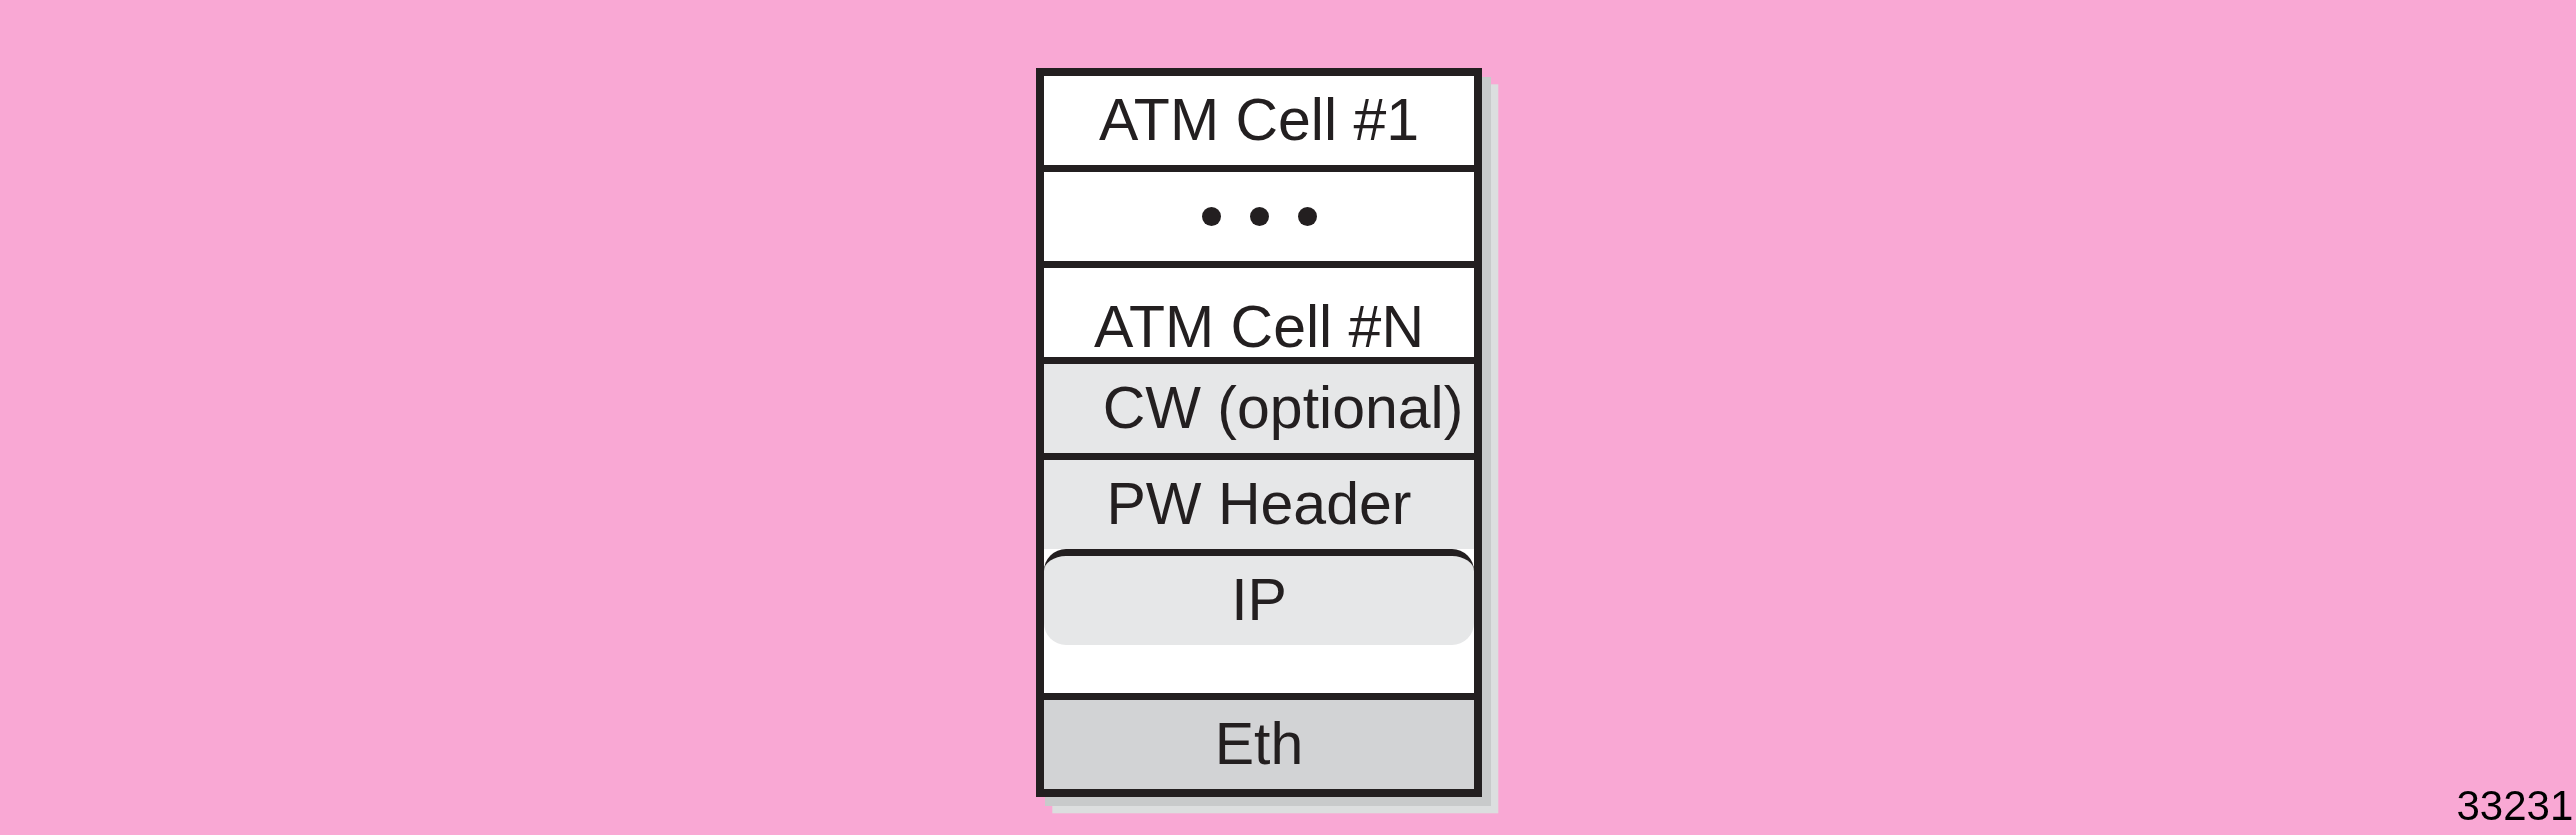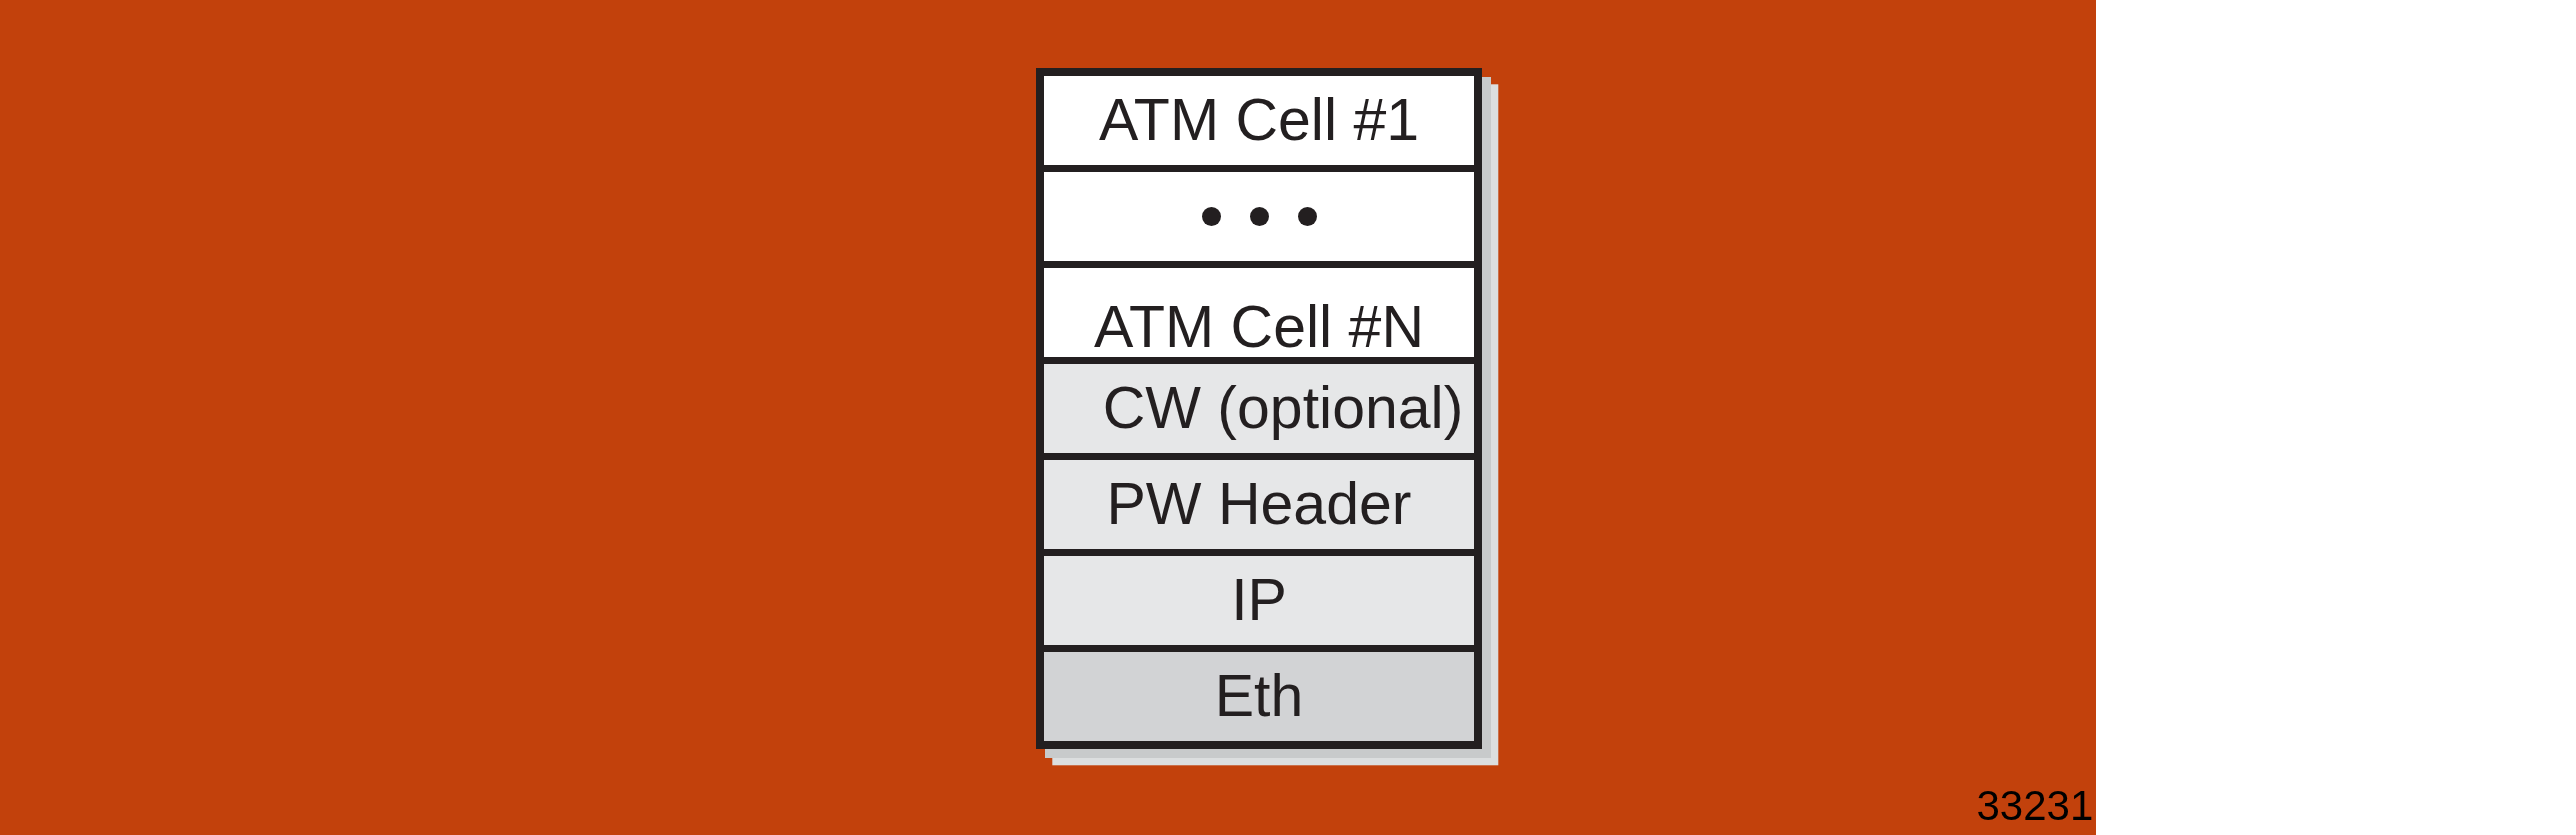--- a/index.html
+++ b/index.html
@@ -2,23 +2,23 @@
 <html style="font-size:14.5px"><head>
 <meta charset="utf-8">
 <style>
   html, body {
     margin: 0;
     padding: 0;
     background: #ffffff;
   }
   .canvas {
     position: relative;
-    width: 2096px;
+    width: 2576px;
     height: 835px;
-    background: #c2410c;
+    background: #f9a8d4;
     overflow: hidden;
     font-family: "Liberation Sans", sans-serif;
   }
   .stack {
     position: absolute;
     left: 1036px;
     top: 68px;
     width: 430px;
     border-style: solid;
     border-width: 8.1px;
@@ -72,22 +72,22 @@
       </div>
       <div class="stack-row" style="background: rgb(255, 255, 255); border-top-color: rgb(35, 31, 32); color: rgb(35, 31, 32); align-items: flex-end;">
         <span>ATM Cell #N</span>
       </div>
       <div class="stack-row" style="background: rgb(230, 231, 232); border-top-color: rgb(35, 31, 32); color: rgb(35, 31, 32); padding-left: 48px;">
         <span>CW (optional)</span>
       </div>
       <div class="stack-row" style="background: rgb(230, 231, 232); border-top-color: rgb(35, 31, 32); color: rgb(35, 31, 32);">
         <span>PW Header</span>
       </div>
-      <div class="stack-row" style="background: rgb(230, 231, 232); border-top-color: rgb(35, 31, 32); color: rgb(35, 31, 32);">
+      <div class="stack-row" style="background: rgb(230, 231, 232); border-top-color: rgb(35, 31, 32); color: rgb(35, 31, 32); border-radius: 22px;">
         <span>IP</span>
       </div>
-      <div class="stack-row" style="background: rgb(210, 211, 213); border-top-color: rgb(35, 31, 32); color: rgb(35, 31, 32);">
+      <div class="stack-row" style="background: rgb(210, 211, 213); border-top-color: rgb(35, 31, 32); color: rgb(35, 31, 32); margin-top: 48px;">
         <span>Eth</span>
       </div>
     </div>
   <div class="figure-number">33231</div>
 </div>
 
 
 </body></html>

